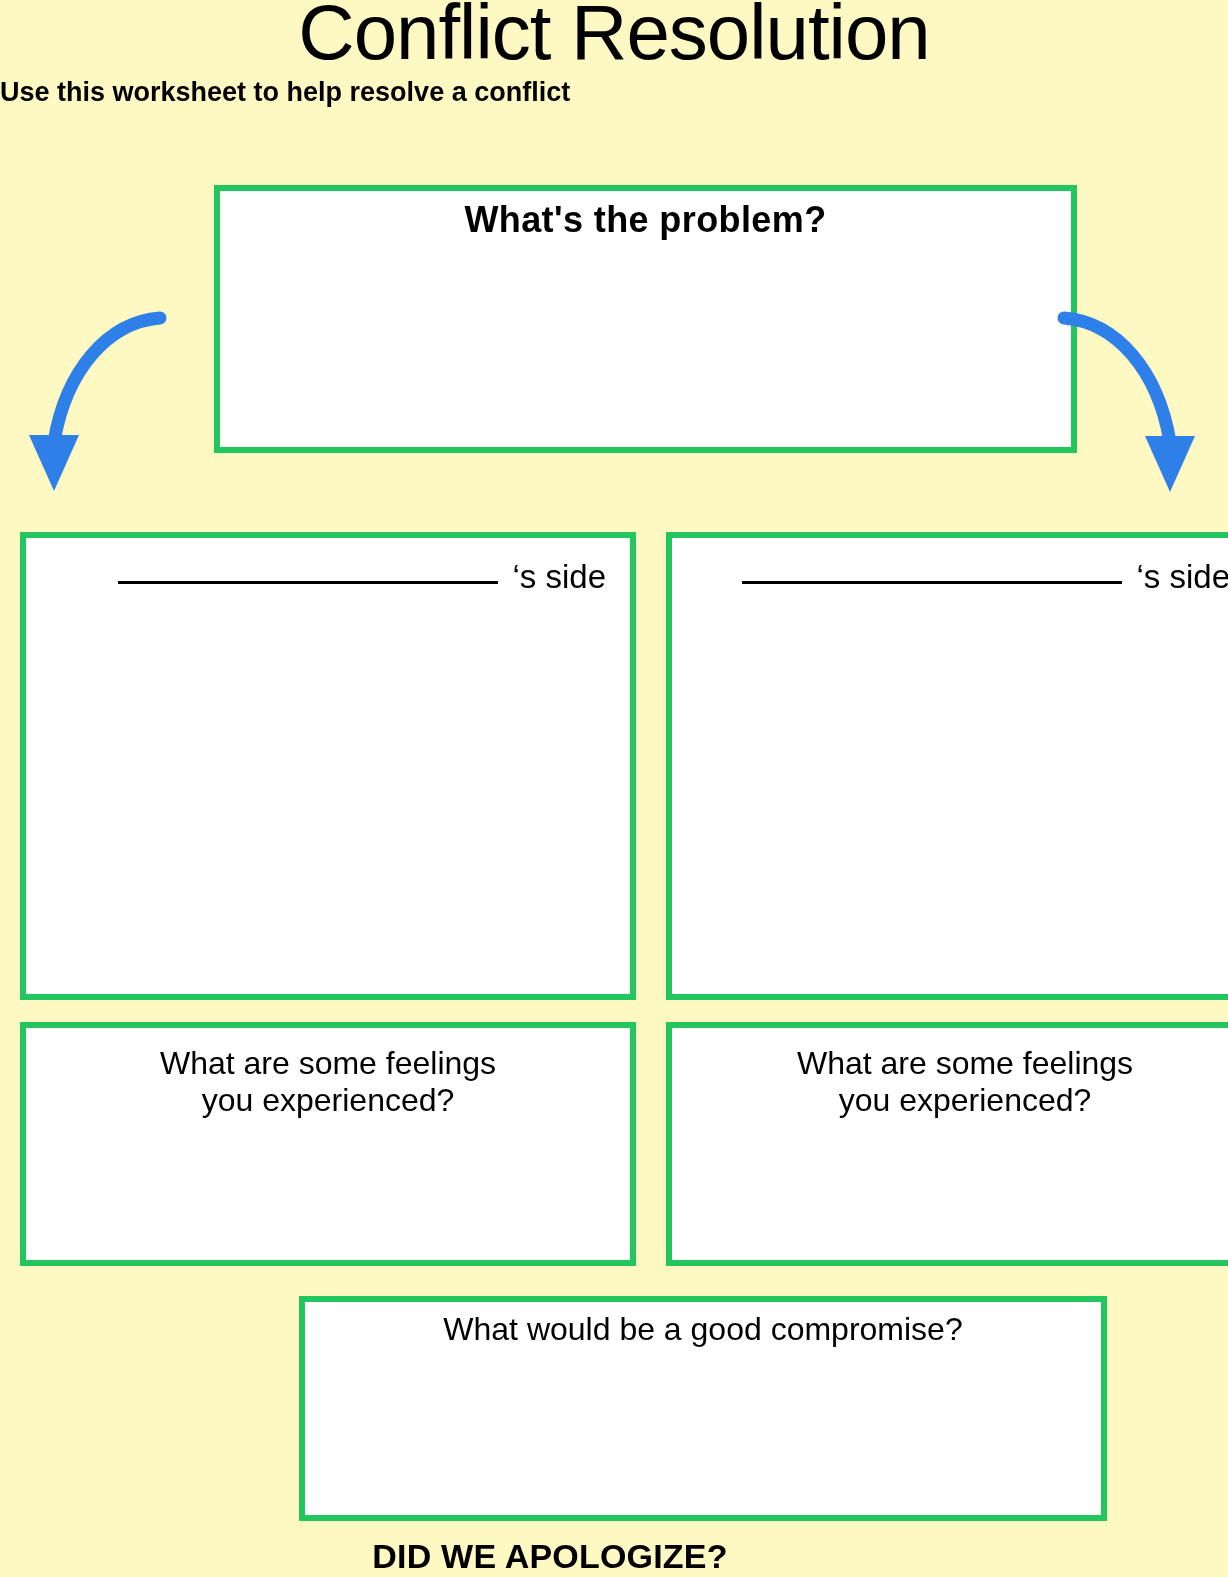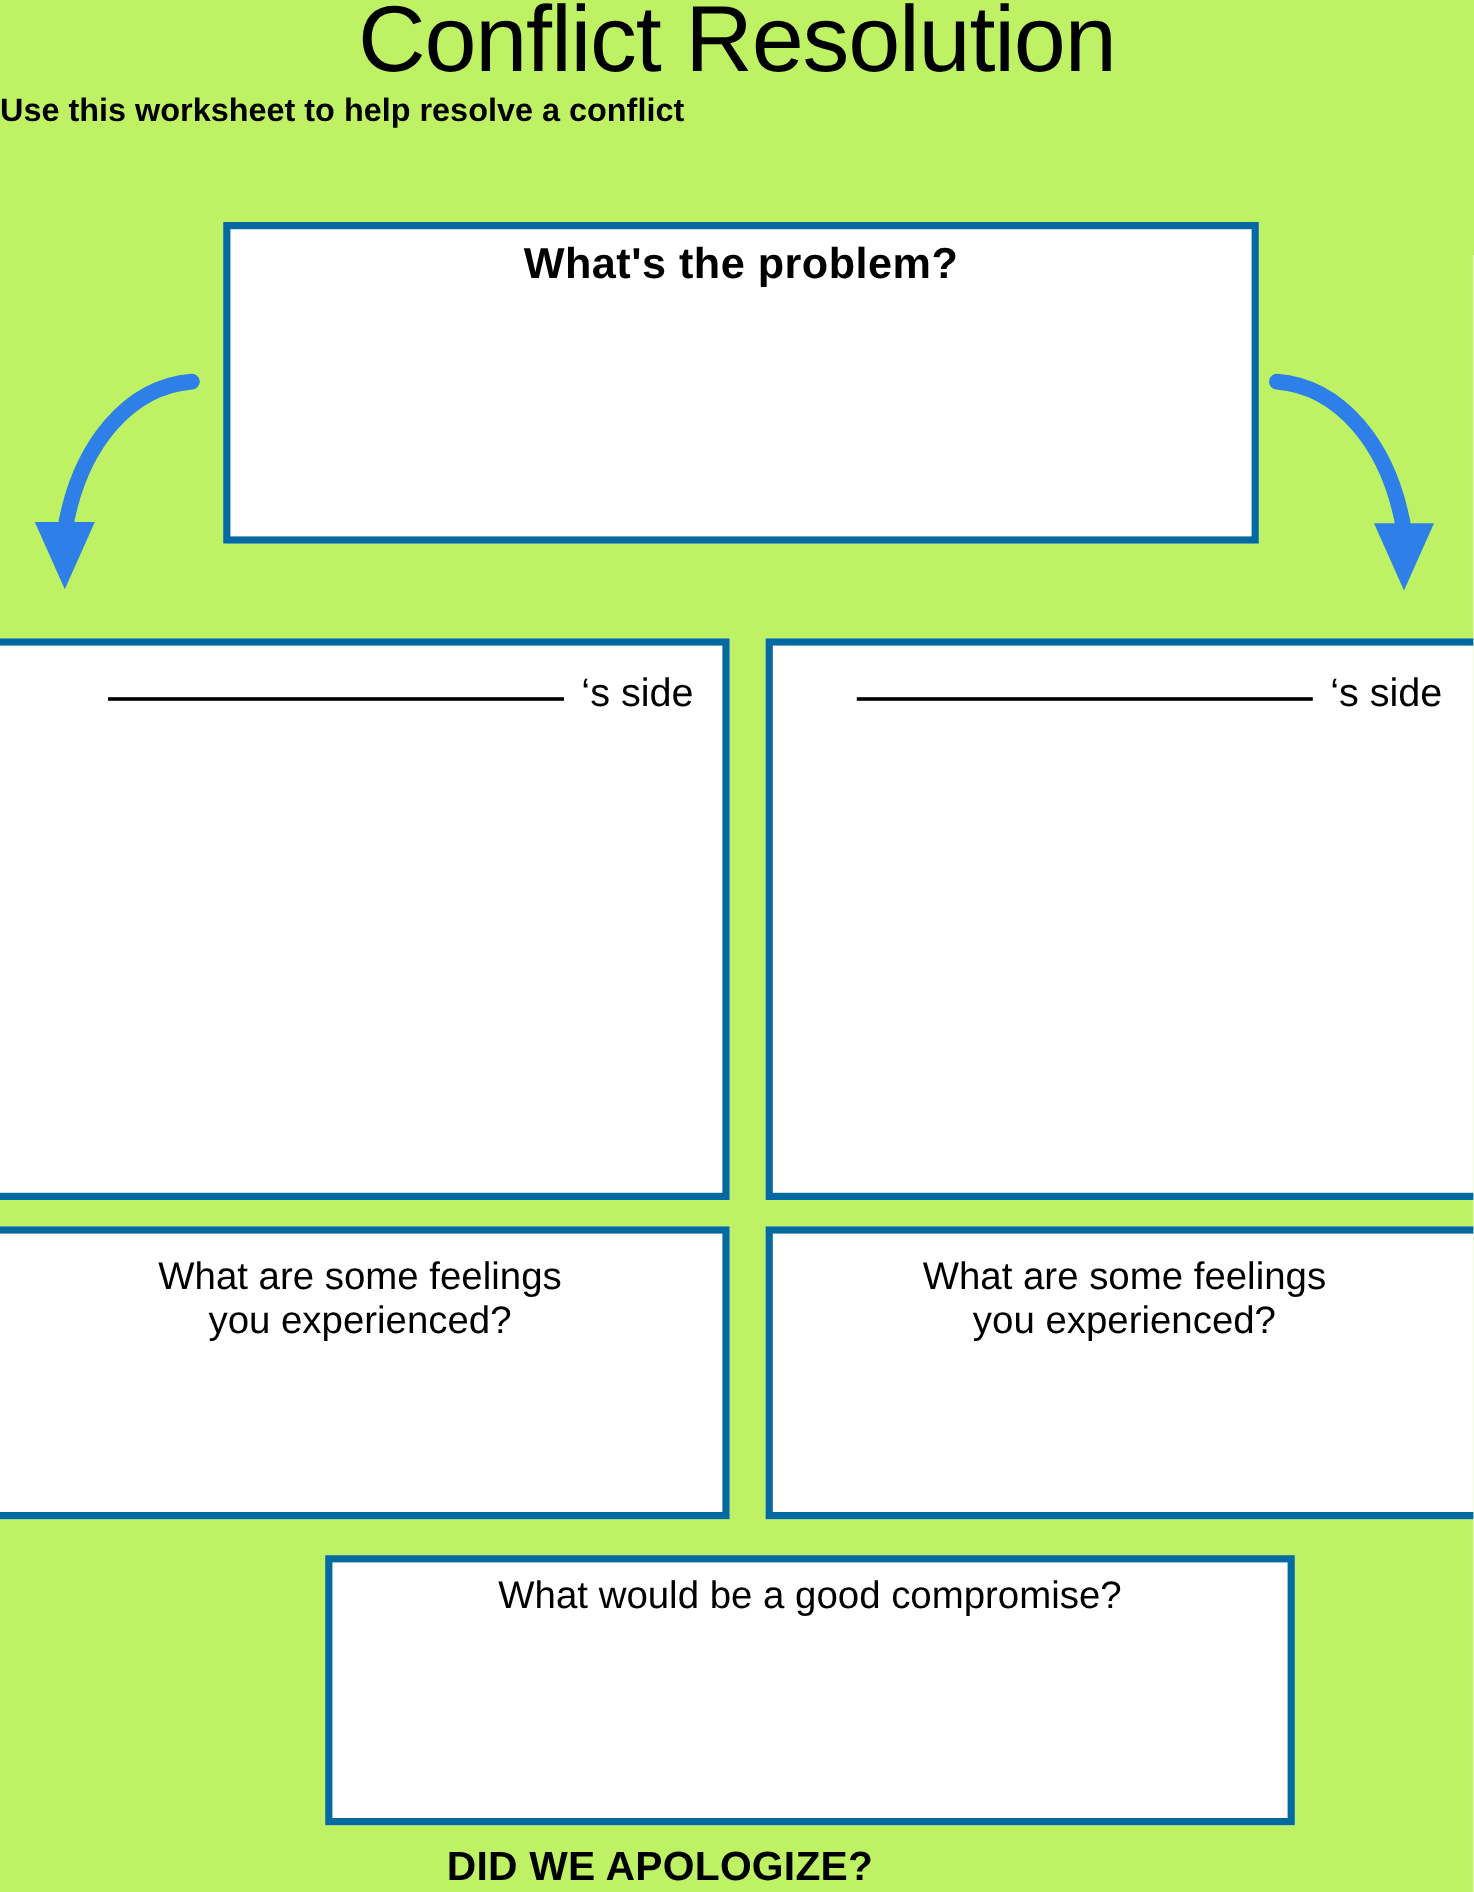--- a/index.html
+++ b/index.html
@@ -10,21 +10,21 @@
   }
   body {
     font-family: "Liberation Sans", sans-serif;
     color: #000000;
   }
   #sheet {
     position: relative;
     width: 1228px;
     height: 1577px;
     overflow: hidden;
-    background: #bef264;
+    background: #fef9c3;
   }
 
   
   .title {
     position: absolute;
     left: 0;
     top: -8px;
     width: 1228px;
     text-align: center;
     font-size: 78px;
@@ -41,22 +41,23 @@
     font-size: 27px;
     font-weight: 600;
     line-height: 1.1;
     white-space: nowrap;
   }
 
   
   .box {
     position: absolute;
     box-sizing: border-box;
-    border: 6px solid #0369a1;
+    border: 6px solid #22c55e;
     background: #ffffff;
+    margin-left: 28px;
   }
   .box-label {
     position: absolute;
     left: 0;
     width: 100%;
     text-align: center;
     line-height: 1.15;
   }
 
   

